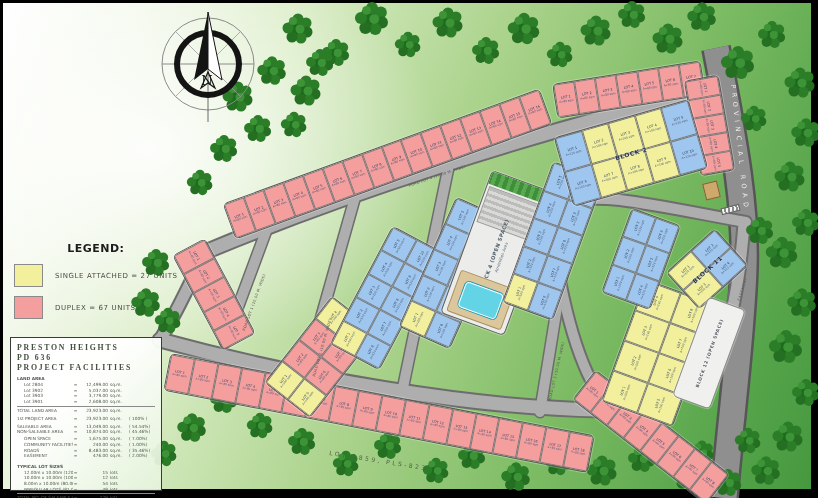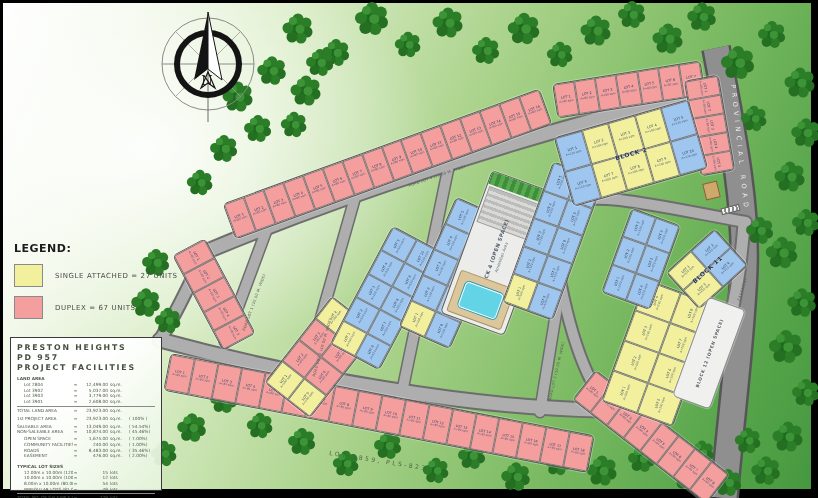--- a/index.html
+++ b/index.html
@@ -49,28 +49,28 @@
   #motherLot{left:330px;top:449px;transform:rotate(9deg);font-size:6px;letter-spacing:2.5px;color:#4e5e48;}
   #easeLbl{left:737px;top:300px;transform:rotate(-72deg);font-size:3.6px;letter-spacing:.6px;color:#5d5d5d;}
   .roadname{position:absolute;transform-origin:0 0;font-size:3.6px;color:#595959;
             letter-spacing:.3px;white-space:nowrap;z-index:4;}
   #guard{position:absolute;left:704px;top:182px;width:13px;height:15px;background:#cfa96b;
          border:1px solid #7d6337;transform:rotate(-14deg);z-index:4;}
   #gate{position:absolute;left:721px;top:206px;width:17px;height:5px;transform:rotate(-14deg);z-index:4;
         background:repeating-linear-gradient(90deg,#f5f5f5 0 2px,#8a8a8a 2px 4px);border:0.5px solid #666;}
   #compass{position:absolute;left:156px;top:8px;z-index:5;}
   #legend{position:absolute;left:14px;top:242px;z-index:5;}
-  #legendHead{font-size:11px;font-weight:bold;color:#1c1c1c;letter-spacing:.5px;}
+  #legendHead{font-size:11px;font-weight:bold;color:#1c1c1c;letter-spacing:.5px;text-align:center;}
   .leg-item{display:flex;align-items:center;margin-top:9px;}
   .leg-swatch{width:27px;height:21px;border:1px solid #8a8a8a;margin-right:12px;flex:0 0 auto;}
   .leg-label{font-size:7px;color:#4a4a4a;letter-spacing:.6px;}
   #panel{position:absolute;left:10px;top:337px;width:152px;height:154px;box-sizing:border-box;
          border:1px solid #3a3a3a;padding:5px 6px 4px 6px;z-index:5;
          background:linear-gradient(135deg,rgba(255,255,255,.97) 40%,rgba(228,243,218,.92));}
-  .ptitle{font-size:7.8px;font-weight:bold;letter-spacing:1.8px;color:#44503f;line-height:1.3;}
+  .ptitle{font-size:7.8px;font-weight:bold;letter-spacing:1.8px;color:#44503f;line-height:1.3;font-family:Liberation Serif, serif;}
   #prows{margin-top:3px;}
   .prow{display:flex;align-items:baseline;font-size:4.3px;color:#4f5a4a;line-height:1.32;}
   .phead{font-weight:bold;margin-top:2px;}
   .pind .plabel{padding-left:7px;}
   .plabel{flex:1;white-space:nowrap;overflow:hidden;}
   .peq{width:5px;text-align:center;}
   .pval{width:30px;text-align:right;}
   .punit{width:18px;padding-left:2px;}
   .ppct{width:26px;padding-left:1px;}
   .ptotal{border-top:0.5px solid #8a8a8a;margin-top:1px;padding-top:1px;}
@@ -803,21 +803,21 @@
         </div>
         <div class="leg-item">
           <span class="leg-swatch" style="background: rgb(245, 158, 158);"></span>
           <span class="leg-label">DUPLEX = 67 UNITS</span>
         </div>
       </div>
   </div>
 
   <div id="panel">
     <div class="ptitle">PRESTON HEIGHTS</div>
-    <div class="ptitle">PD 957</div>
+    <div class="ptitle">PD 636</div>
     <div class="ptitle">PROJECT FACILITIES</div>
     <div id="prows">
         <div class="prow phead">
           <span class="plabel">LAND AREA</span>
         </div>
         <div class="prow pind">
           <span class="plabel">Lot 2804</span>
           <span class="peq">=</span>
           <span class="pval">12,499.00</span>
           <span class="punit">sq.m.</span>

